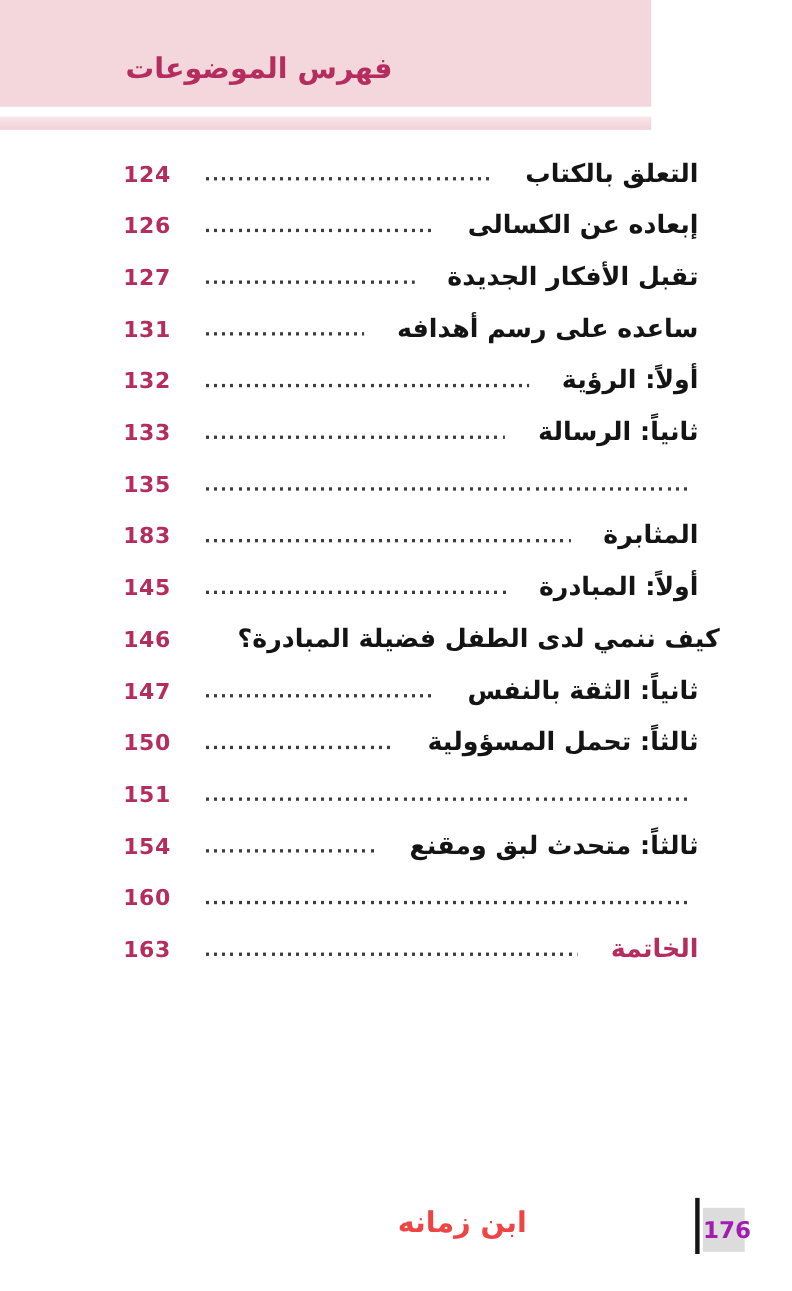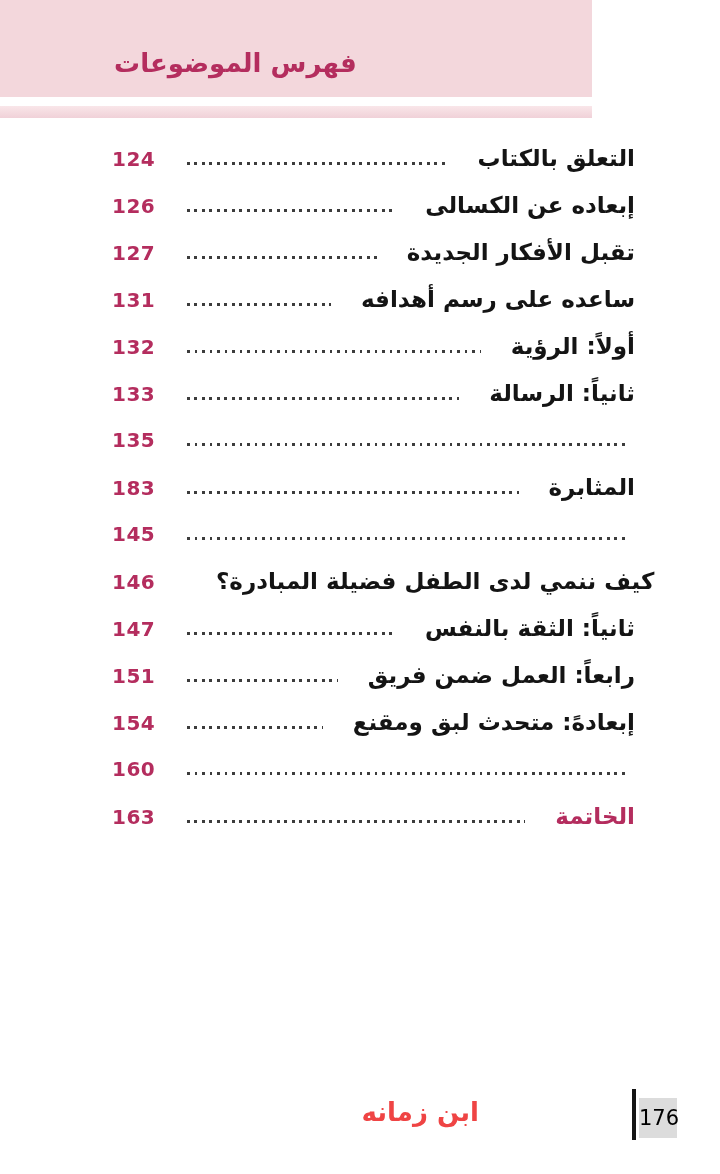--- a/index.html
+++ b/index.html
@@ -112,23 +112,23 @@
     height: 51px;
     background: #151515;
   }
   .footer-pagenum {
     position: absolute;
     left: 639px;
     top: 1098px;
     width: 38px;
     height: 40px;
     background: #dcdcdc;
-    color: #000000;
+    color: #a21caf;
     font-size: 21px;
-    font-weight: 400;
+    font-weight: 700;
     text-align: center;
     line-height: 40px;
   }
 </style>
 </head>
 <body>
 
 <div class="page">
 
   <div class="header-band"></div>
@@ -180,45 +180,50 @@
   <div class="toc-row">
     <span class="toc-num">183</span>
     <span class="toc-leader"></span>
     <span class="toc-title">المثابرة</span>
   </div>
 
 
   <div class="toc-row">
     <span class="toc-num">145</span>
     <span class="toc-leader"></span>
+    <span class="toc-title">أولاً: المبادرة</span>
   </div>
 
   <div class="toc-row">
     <span class="toc-num">146</span>
     <span class="toc-leader"></span>
     <span class="toc-title">كيف ننمي لدى الطفل فضيلة المبادرة؟</span>
   </div>
 
   <div class="toc-row">
     <span class="toc-num">147</span>
     <span class="toc-leader"></span>
     <span class="toc-title">ثانياً: الثقة بالنفس</span>
   </div>
 
+  <div class="toc-row">
+    <span class="toc-num">150</span>
+    <span class="toc-leader"></span>
+    <span class="toc-title">ثالثاً: تحمل المسؤولية</span>
+  </div>
 
   <div class="toc-row">
     <span class="toc-num">151</span>
     <span class="toc-leader"></span>
-    <span class="toc-title">رابعاً: العمل ضمن فريق</span>
   </div>
 
   <div class="toc-row">
     <span class="toc-num">154</span>
     <span class="toc-leader"></span>
-    <span class="toc-title">إبعادهً: متحدث لبق ومقنع</span>
+    <span class="toc-title">ثالثاً: متحدث لبق ومقنع</span>
   </div>
 
   <div class="toc-row">
     <span class="toc-num">160</span>
     <span class="toc-leader"></span>
   </div>
 
   <div class="toc-row accent">
     <span class="toc-num">163</span>
     <span class="toc-leader"></span>

